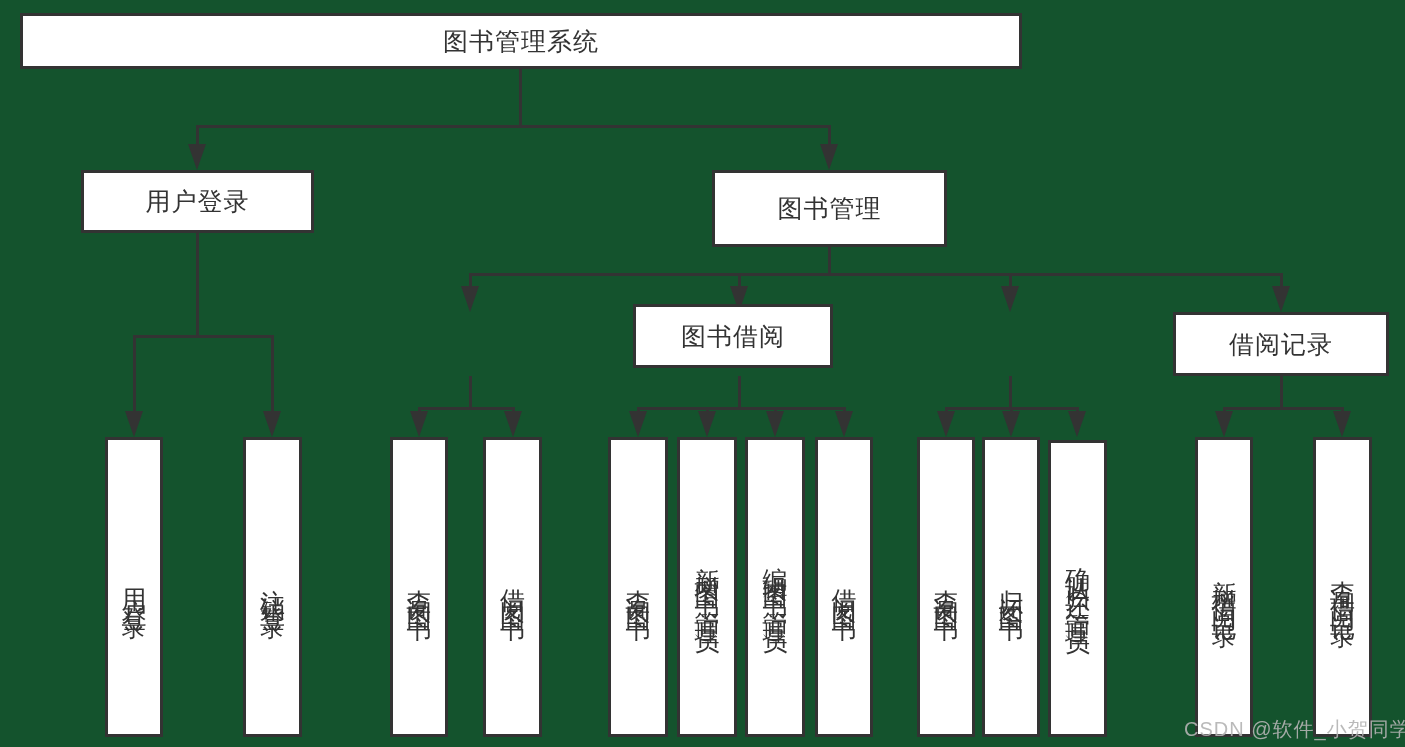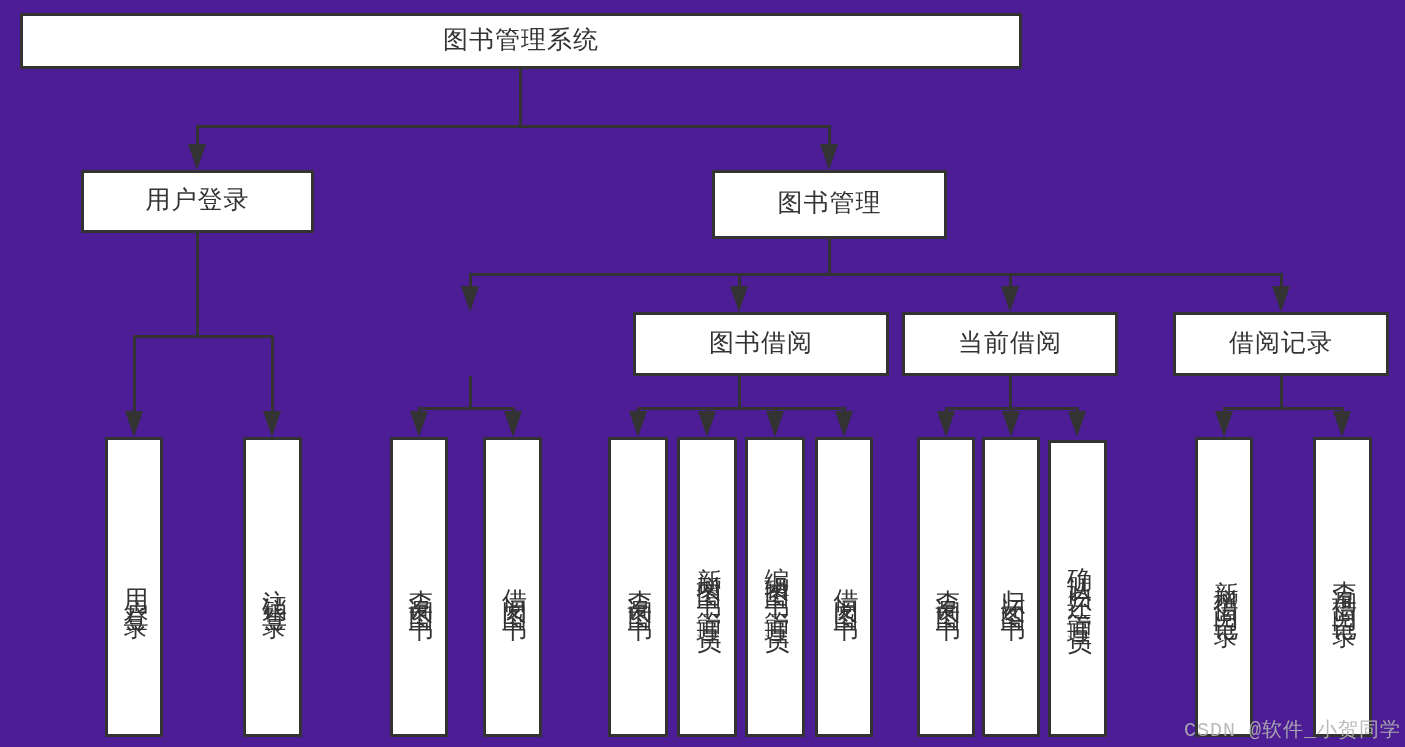--- a/index.html
+++ b/index.html
@@ -1,21 +1,21 @@
 <!DOCTYPE html>
 <html><head>
 <meta charset="utf-8">
 <style>
   html, body { margin: 0; padding: 0; background: #ffffff; }
   .stage {
     position: relative;
     width: 1405px;
     height: 747px;
-    background: #4c1d95;
-    font-family: Liberation Mono, monospace;
+    background: #14532d;
+    font-family: Liberation Sans, sans-serif;
     overflow: hidden;
   }
   .box {
     position: absolute;
     box-sizing: border-box;
     border: 3px solid #333333;
     background: #ffffff;
     display: flex;
     align-items: center;
     justify-content: center;
@@ -117,29 +117,26 @@
   <div class="v" style="left:1341px;top:407px;height:6px"></div>
   <div class="arrow" style="left:1333px;top:411px"></div>
 
   <div class="box" style="left:20px;top:13px;width:1002px;height:56px">
     <span>图书管理系统</span>
   </div>
 
   <div class="box" style="left:81px;top:170px;width:233px;height:63px">
     <span>用户登录</span>
   </div>
-  <div class="box" style="left:712px;top:170px;width:235px;height:69px">
+  <div class="box" style="left:712px;top:170px;width:235px;height:77px">
     <span>图书管理</span>
   </div>
 
-  <div class="box" style="left:633px;top:312px;width:256px;height:64px">
+  <div class="box" style="left:633px;top:304px;width:200px;height:64px">
     <span>图书借阅</span>
-  </div>
-  <div class="box" style="left:902px;top:312px;width:216px;height:64px">
-    <span>当前借阅</span>
   </div>
   <div class="box" style="left:1173px;top:312px;width:216px;height:64px">
     <span>借阅记录</span>
   </div>
 
   <div class="box leaf" style="left:105px;top:437px;width:58px;height:300px">
     <span>用户登录</span>
   </div>
   <div class="box leaf" style="left:243px;top:437px;width:59px;height:300px">
     <span>注销登录</span>

